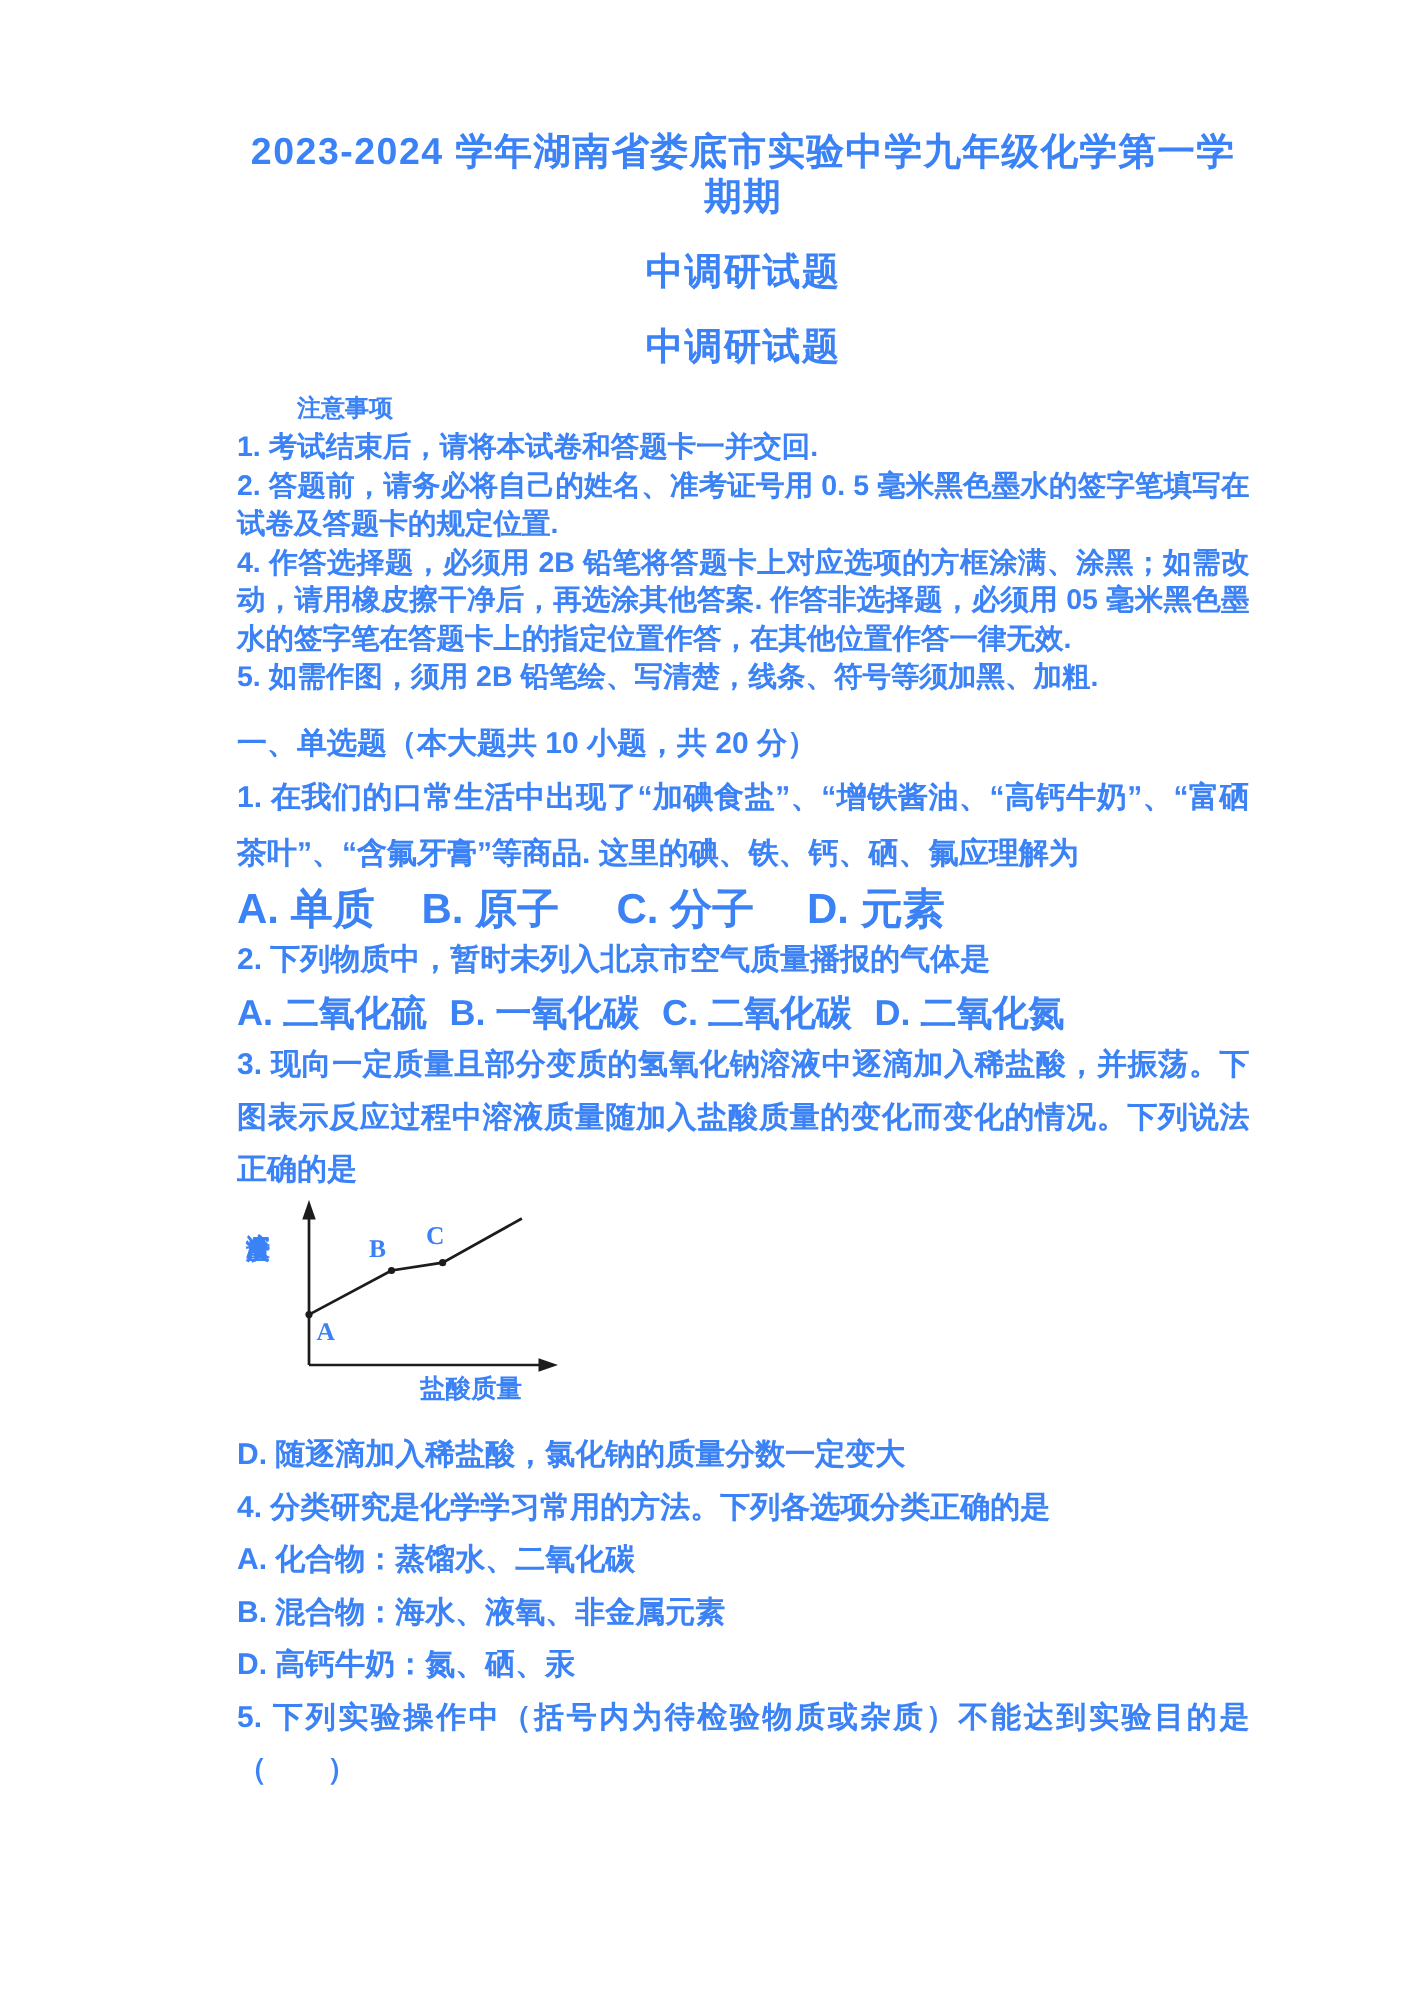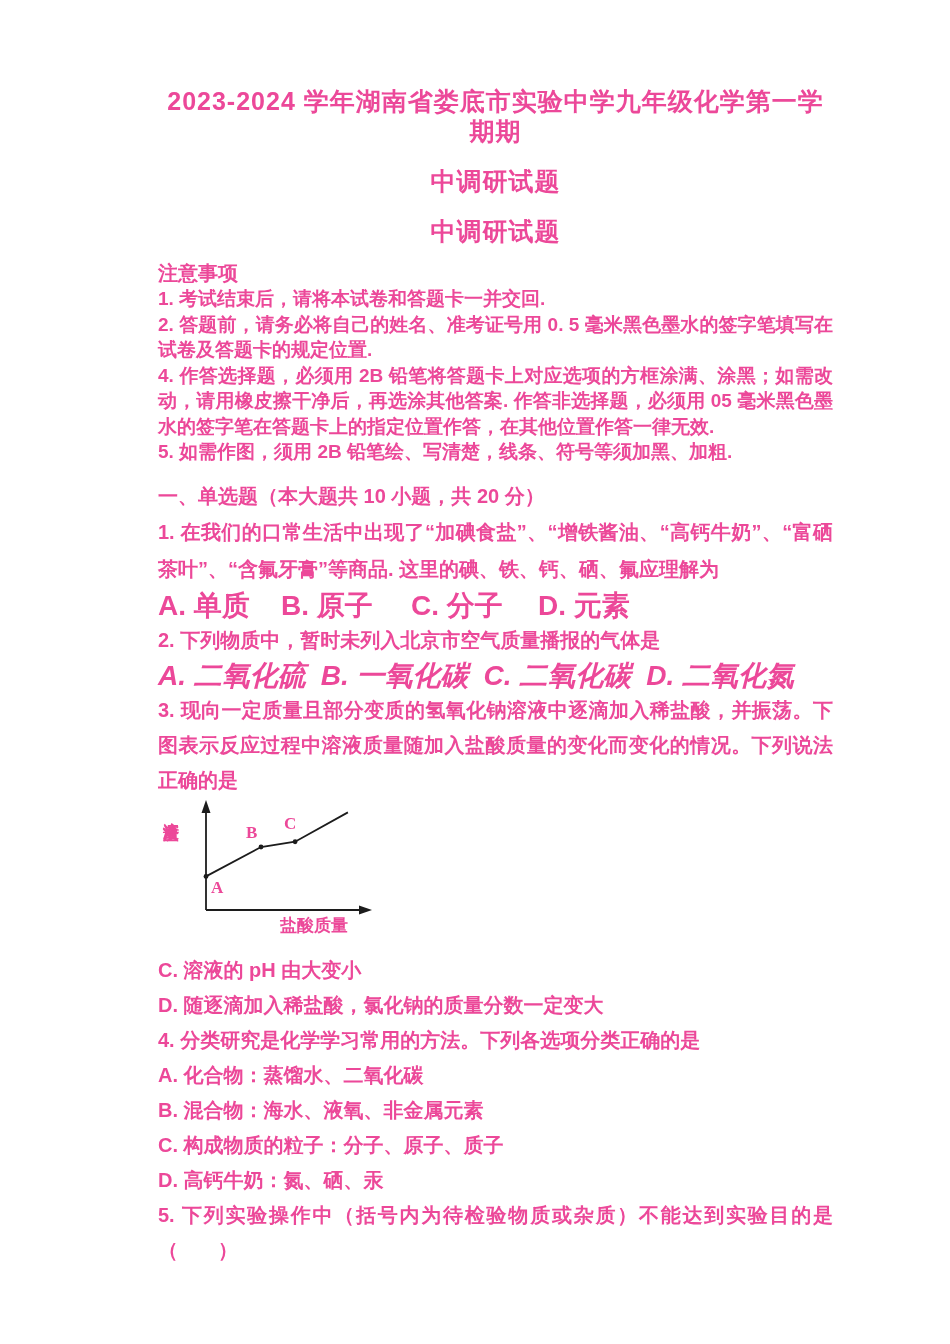--- a/index.html
+++ b/index.html
@@ -2,42 +2,43 @@
 <html><head>
 <meta charset="utf-8">
 <style>
   html, body { margin: 0; padding: 0; background: #e9e9e9; }
   .page {
     position: relative;
     width: 950px;
     height: 1344px;
     background: #ffffff;
     font-family: "Liberation Sans", sans-serif;
-    color: #ec4899;
+    color: #3b82f6;
     font-weight: 600;
     overflow: hidden;
   }
   .content {
     position: absolute;
     left: 158px;
     top: 86px;
     width: 675px;
   }
   .title {
     text-align: center;
     font-size: 25px;
     font-weight: 700;
     line-height: 30px;
     letter-spacing: 1px;
   }
   .title + .title { margin-top: 20px; text-align: center; }
   .notice-heading {
     margin-top: 14px;
-    font-size: 20px;
+    font-size: 16px;
     line-height: 26px;
+    margin-left: 40px;
   }
   .notice p {
     margin: 0;
     font-size: 19px;
     line-height: 25.5px;
     text-align: justify;
   }
   .section-heading {
     margin-top: 14px;
     font-size: 20px;
@@ -53,23 +54,22 @@
   .q1stem { line-height: 37px; }
   .opts-grid {
     display: grid;
     grid-template-columns: 123px 130px 127px 1fr;
     font-size: 28px;
     line-height: 35px;
   }
   .opts-inline {
     display: flex;
     gap: 15px;
-    font-size: 28px;
+    font-size: 24px;
     line-height: 35px;
-    font-style: italic;
   }
   .figure-wrap {
     position: relative;
     height: 155px;
   }
   .fig {
     position: absolute;
     left: 4px;
     top: 0;
     width: 240px;
@@ -158,25 +158,23 @@
             <circle cx="85" cy="49" r="2.4" fill="#1c1c1c"></circle>
             <circle cx="119.10000000000001" cy="43.75" r="2.4" fill="#1c1c1c"></circle>
           </svg>
         <span class="ptlabel pt-a">A</span>
         <span class="ptlabel pt-b">B</span>
         <span class="ptlabel pt-c">C</span>
         <span class="xlabel">盐酸质量</span>
       </div>
     </div>
 
-    <p class="qp">C. 溶液的 pH 由大变小</p>
     <p class="qp">D. 随逐滴加入稀盐酸，氯化钠的质量分数一定变大</p>
 
     <p class="qp">4. 分类研究是化学学习常用的方法。下列各选项分类正确的是</p>
     <p class="qp">A. 化合物：蒸馏水、二氧化碳</p>
     <p class="qp">B. 混合物：海水、液氧、非金属元素</p>
-    <p class="qp">C. 构成物质的粒子：分子、原子、质子</p>
     <p class="qp">D. 高钙牛奶：氮、硒、汞</p>
 
     <p class="qp">5. 下列实验操作中（括号内为待检验物质或杂质）不能达到实验目的是（　　）</p>
 
   </div>
 </div>
 
 </body></html>

